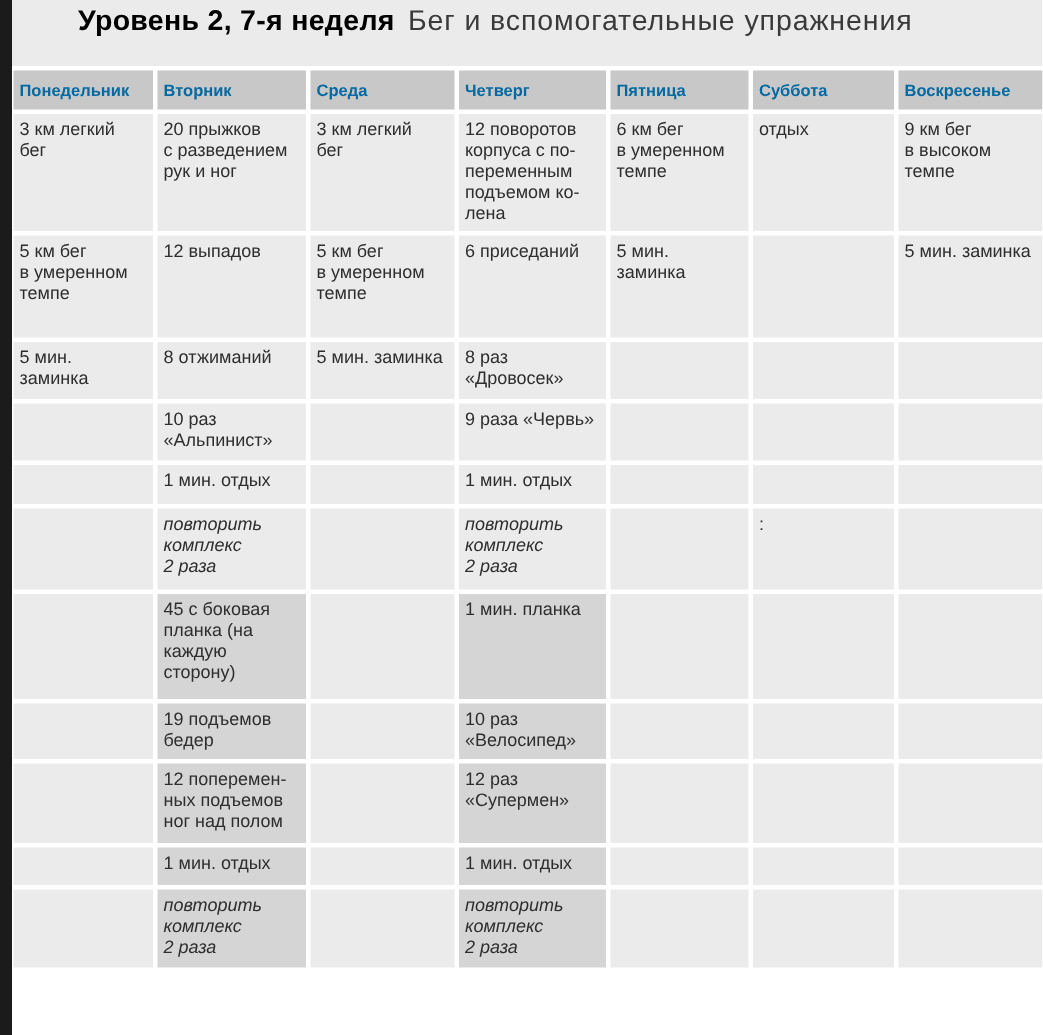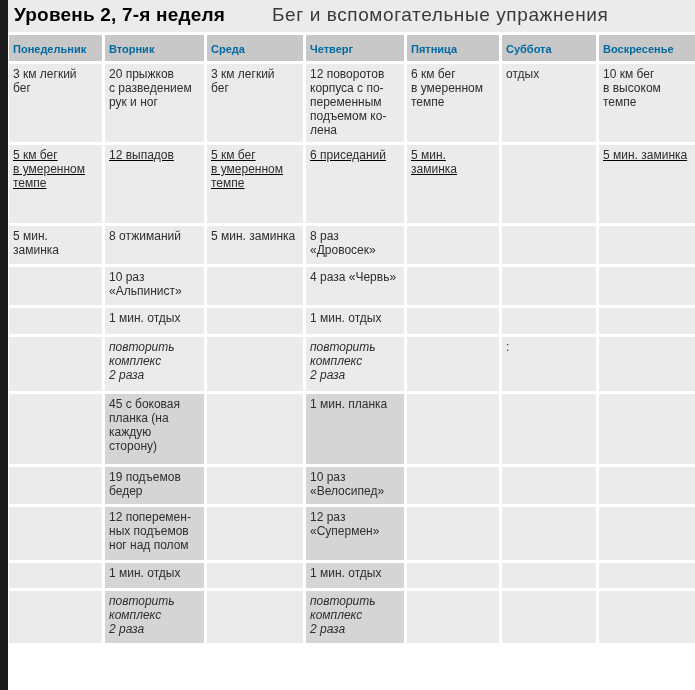--- a/index.html
+++ b/index.html
@@ -11,23 +11,23 @@
   .page {
     position: relative; width: 695px; height: 690px;
     overflow: hidden; background: #ffffff;
   }
   .edge-bar {
     position: absolute; left: 0; top: 0; width: 8px; height: 690px;
     background: var(--edge, #1b1b1b); z-index: 2;
   }
   .content { margin-left: 8px; }
   .titlebar {
-    position: relative; height: 32px;
+    position: relative; height: 44px;
     background: var(--title-bg, #ebebeb);
-    overflow: hidden; white-space: nowrap;
+    overflow: hidden; white-space: nowrap; padding-left: 38px;
   }
   .title {
     display: inline-block; padding-left: 6px; line-height: 29px;
     font-size: 19px; font-weight: bold; color: #000;
     letter-spacing: 0.2px;
   }
   .subtitle {
     position: absolute; left: 264px; top: 0; line-height: 29px;
     font-size: 19px; font-weight: normal;
     color: var(--subtitle-text, #3a3a3a); letter-spacing: 0.6px;
@@ -96,25 +96,25 @@
 бег</td>
             <td>12 поворотов
 корпуса с по-
 переменным
 подъемом ко-
 лена</td>
             <td>6 км бег
 в умеренном
 темпе</td>
             <td>отдых</td>
-            <td>10 км бег
+            <td>9 км бег
 в высоком
 темпе</td>
           </tr>
-          <tr style="height: 78px; text-decoration: underline;">
+          <tr style="height: 68px;">
             <td>5 км бег
 в умеренном
 темпе</td>
             <td>12 выпадов</td>
             <td>5 км бег
 в умеренном
 темпе</td>
             <td>6 приседаний</td>
             <td>5 мин.
 заминка</td>
@@ -130,21 +130,21 @@
 «Дровосек»</td>
             <td></td>
             <td></td>
             <td></td>
           </tr>
           <tr style="height: 38px;">
             <td></td>
             <td>10 раз
 «Альпинист»</td>
             <td></td>
-            <td>4 раза «Червь»</td>
+            <td>9 раза «Червь»</td>
             <td></td>
             <td></td>
             <td></td>
           </tr>
           <tr style="height: 26px;">
             <td></td>
             <td>1 мин. отдых</td>
             <td></td>
             <td>1 мин. отдых</td>
             <td></td>

